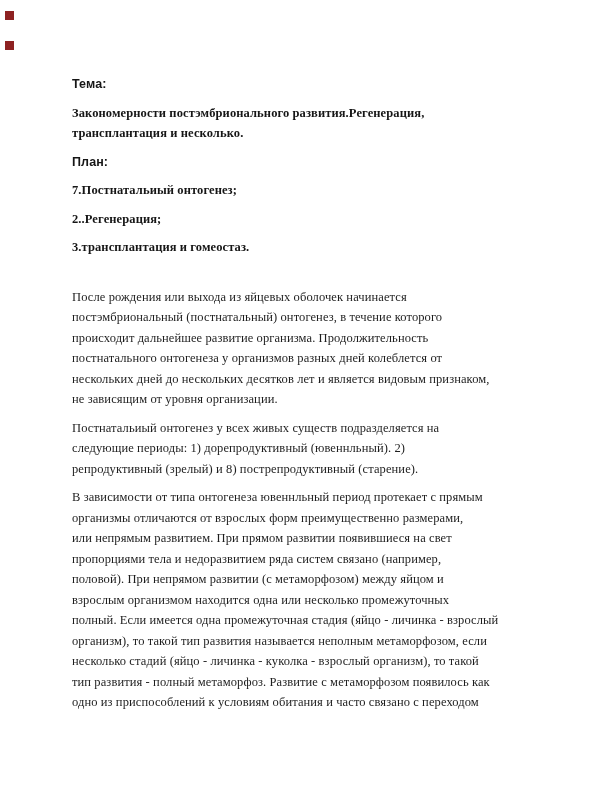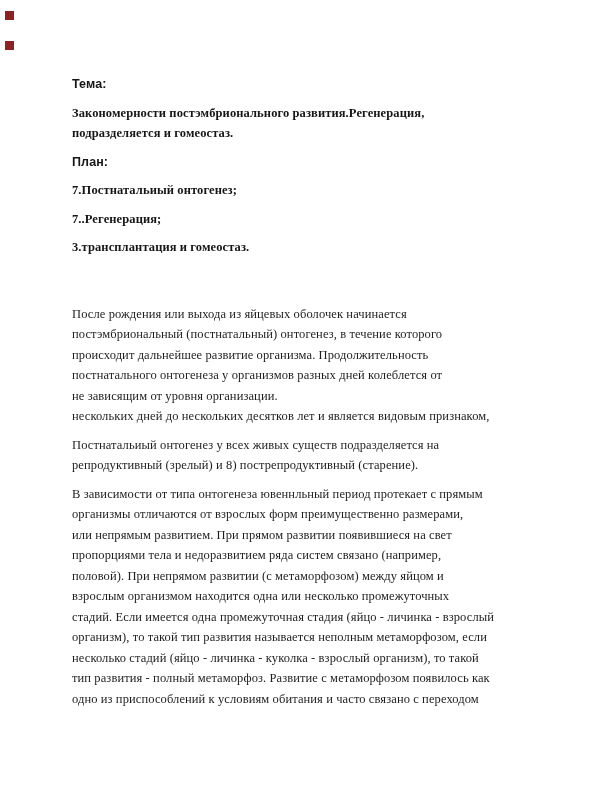--- a/index.html
+++ b/index.html
@@ -27,21 +27,21 @@
     letter-spacing: 0.1px;
   }
   .block {
     margin: 0 0 8px 0;
   }
   .bold {
     font-weight: 700;
     color: #161616;
   }
   .para-spacer {
-    margin-top: 46px;
+    margin-top: 29px;
   }
   .line {
     white-space: nowrap;
     font-family: Liberation Serif, serif;
   }
   .margin-mark {
     position: absolute;
     left: 5px;
     width: 9px;
     height: 9px;
@@ -54,53 +54,54 @@
 
   <div class="margin-mark" style="top: 11px; background: rgb(142, 34, 34);"></div>
   <div class="margin-mark" style="top: 41px; background: rgb(142, 34, 34);"></div>
 
   <div class="content">
 
     <div class="block bold">Тема:</div>
 
     <div class="block bold">
       <div class="line">Закономерности постэмбрионального развития.Регенерация,</div>
-      <div class="line">подразделяется и гомеостаз.</div>
+      <div class="line">трансплантация и несколько.</div>
     </div>
 
     <div class="block bold">План:</div>
 
     <div class="block bold line">7.Постнатальиый онтогенез;</div>
 
-    <div class="block bold line">7..Регенерация;</div>
+    <div class="block bold line">2..Регенерация;</div>
 
     <div class="block bold line">3.трансплантация и гомеостаз.</div>
 
     <div class="block para-spacer">
         <div class="line">После рождения или выхода из яйцевых оболочек начинается</div>
         <div class="line">постэмбриональный (постнатальный) онтогенез, в течение которого</div>
         <div class="line">происходит дальнейшее развитие организма. Продолжительность</div>
         <div class="line">постнатального онтогенеза у организмов разных дней колеблется от</div>
+        <div class="line">нескольких дней до нескольких десятков лет и является видовым признаком,</div>
         <div class="line">не зависящим от уровня организации.</div>
-        <div class="line">нескольких дней до нескольких десятков лет и является видовым признаком,</div>
       </div>
 
     <div class="block">
         <div class="line">Постнатальиый онтогенез у всех живых существ подразделяется на</div>
+        <div class="line">следующие периоды: 1) дорепродуктивный (ювеннльный). 2)</div>
         <div class="line">репродуктивный (зрелый) и 8) пострепродуктивный (старение).</div>
       </div>
 
     <div class="block">
         <div class="line">В зависимости от типа онтогенеза ювеннльный период протекает с прямым</div>
         <div class="line">организмы отличаются от взрослых форм преимущественно размерами,</div>
         <div class="line">или непрямым развитием. При прямом развитии появившиеся на свет</div>
         <div class="line">пропорциями тела и недоразвитием ряда систем связано (например,</div>
         <div class="line">половой). При непрямом развитии (с метаморфозом) между яйцом и</div>
         <div class="line">взрослым организмом находится одна или несколько промежуточных</div>
-        <div class="line">стадий. Если имеется одна промежуточная стадия (яйцо - личинка - взрослый</div>
+        <div class="line">полный. Если имеется одна промежуточная стадия (яйцо - личинка - взрослый</div>
         <div class="line">организм), то такой тип развития называется неполным метаморфозом, если</div>
         <div class="line">несколько стадий (яйцо - личинка - куколка - взрослый организм), то такой</div>
         <div class="line">тип развития - полный метаморфоз. Развитие с метаморфозом появилось как</div>
         <div class="line">одно из приспособлений к условиям обитания и часто связано с переходом</div>
       </div>
 
   </div>
 </div>
 
 </body></html>

